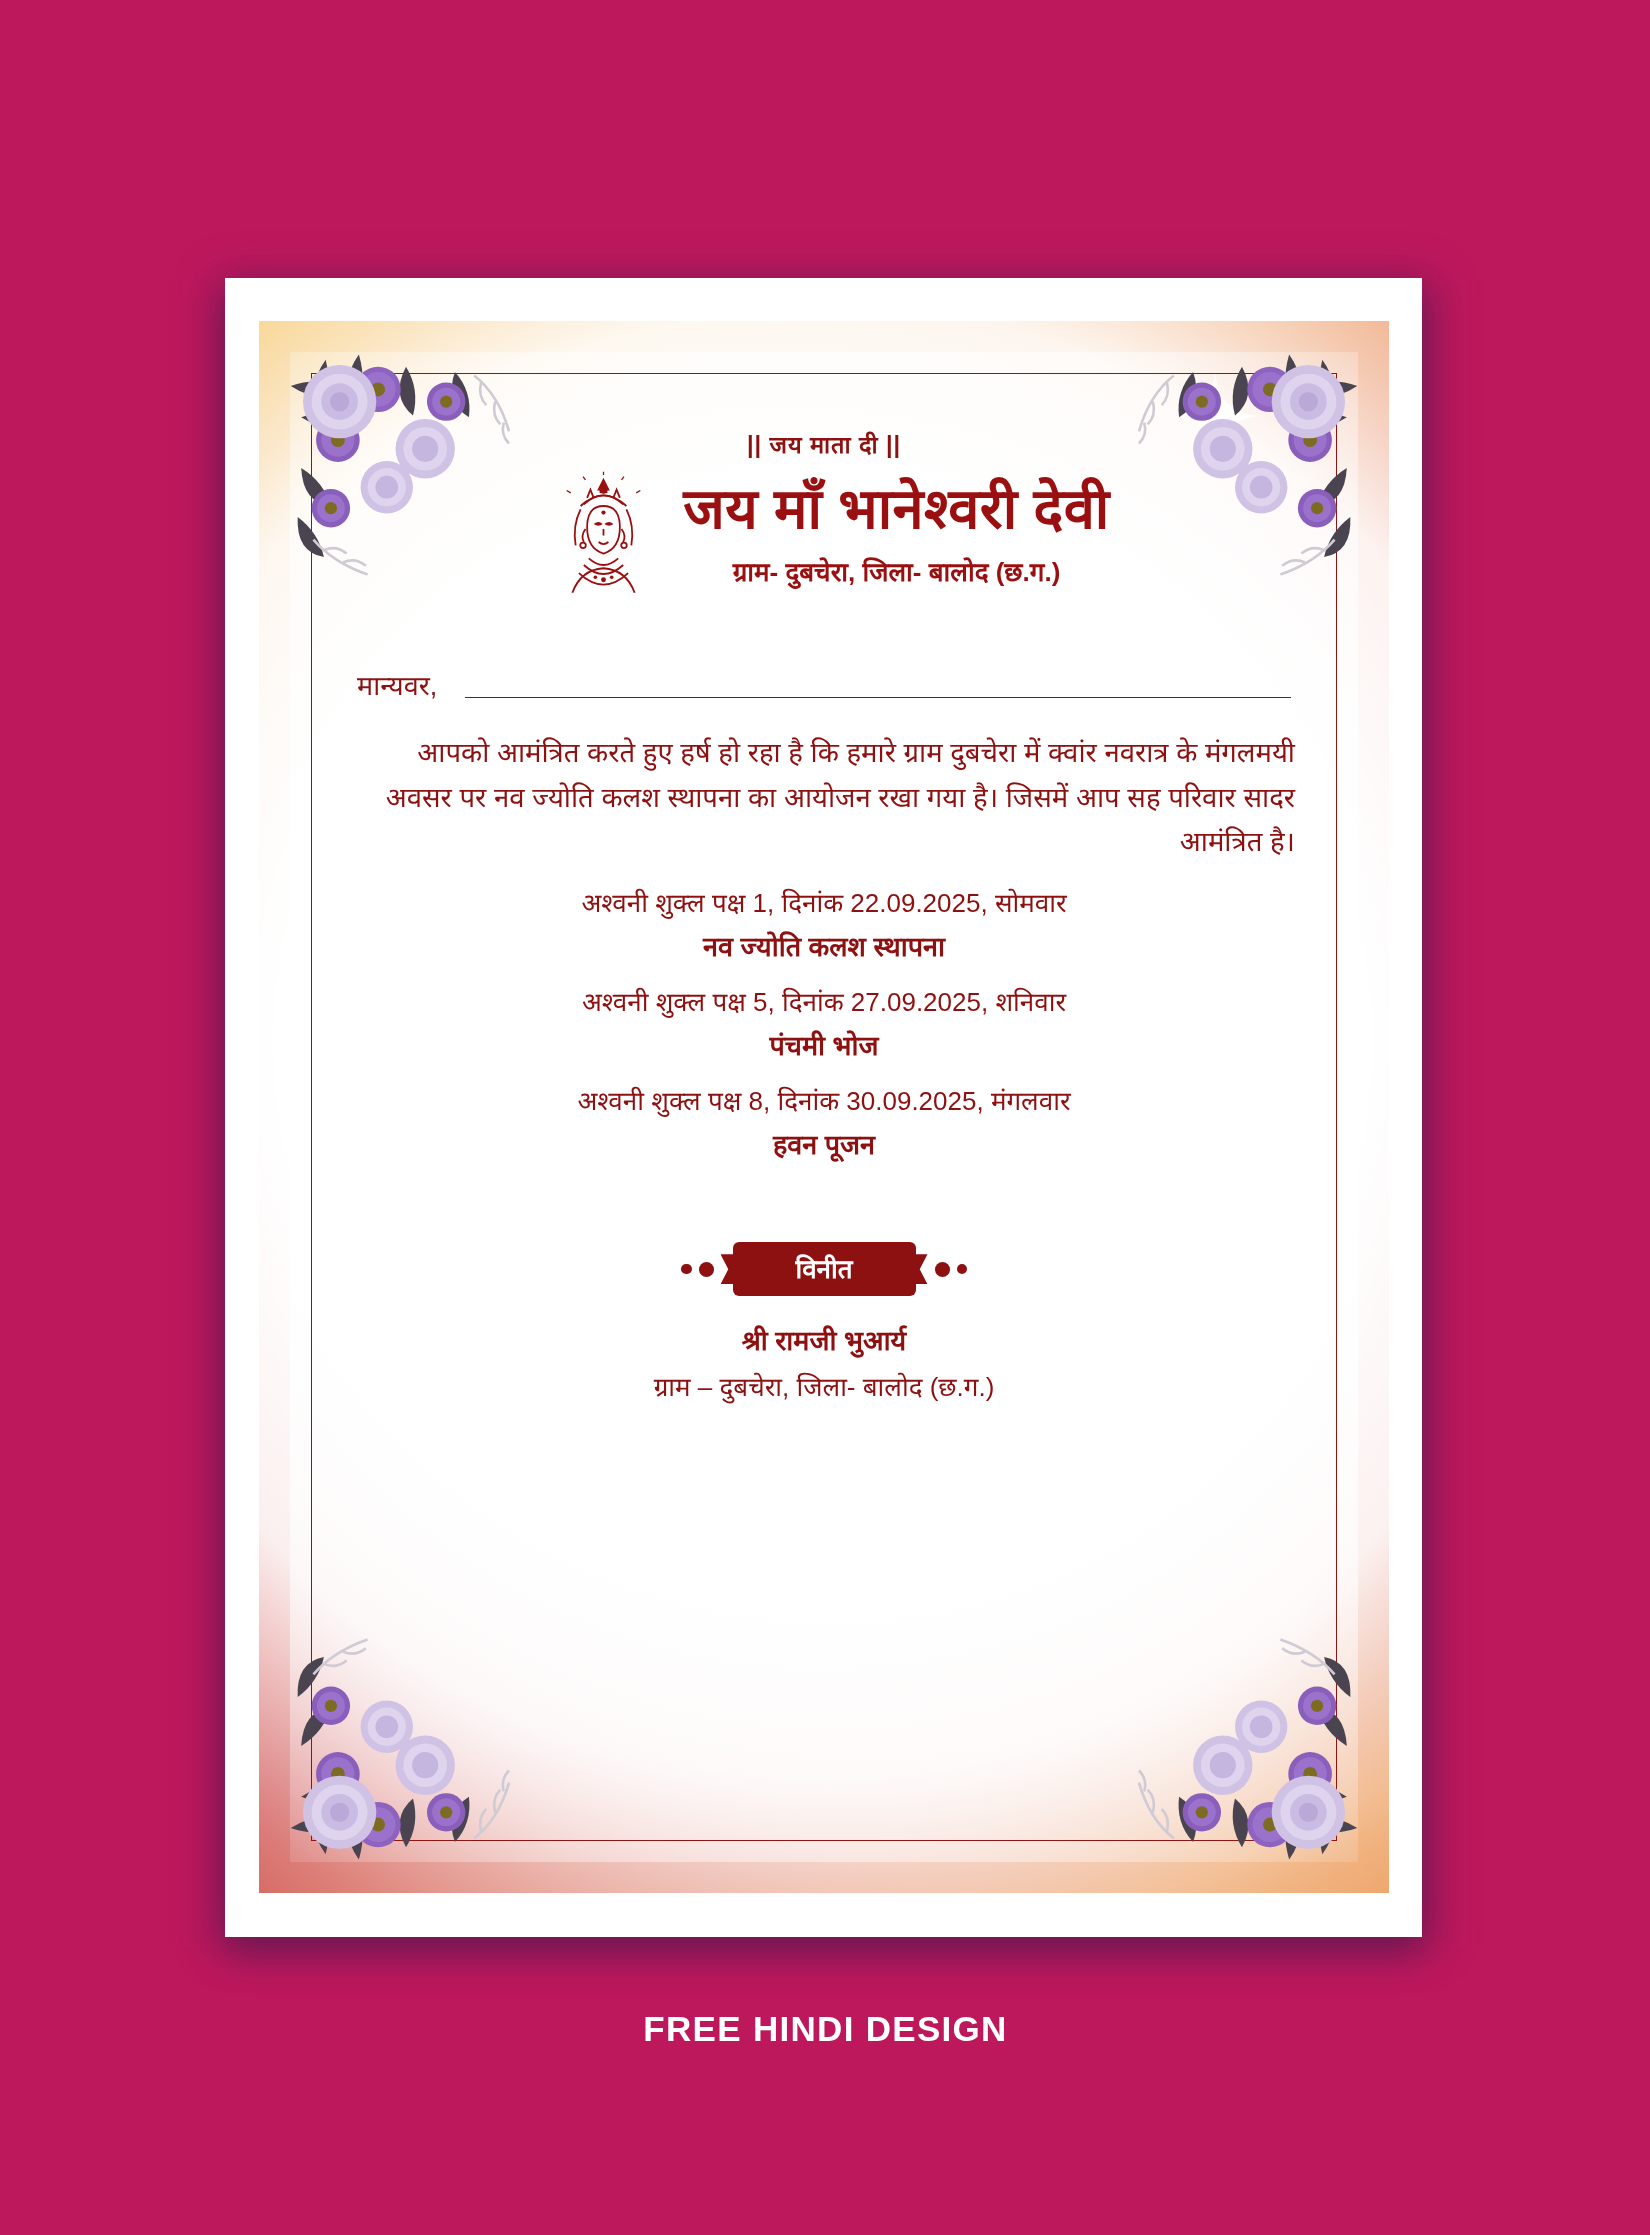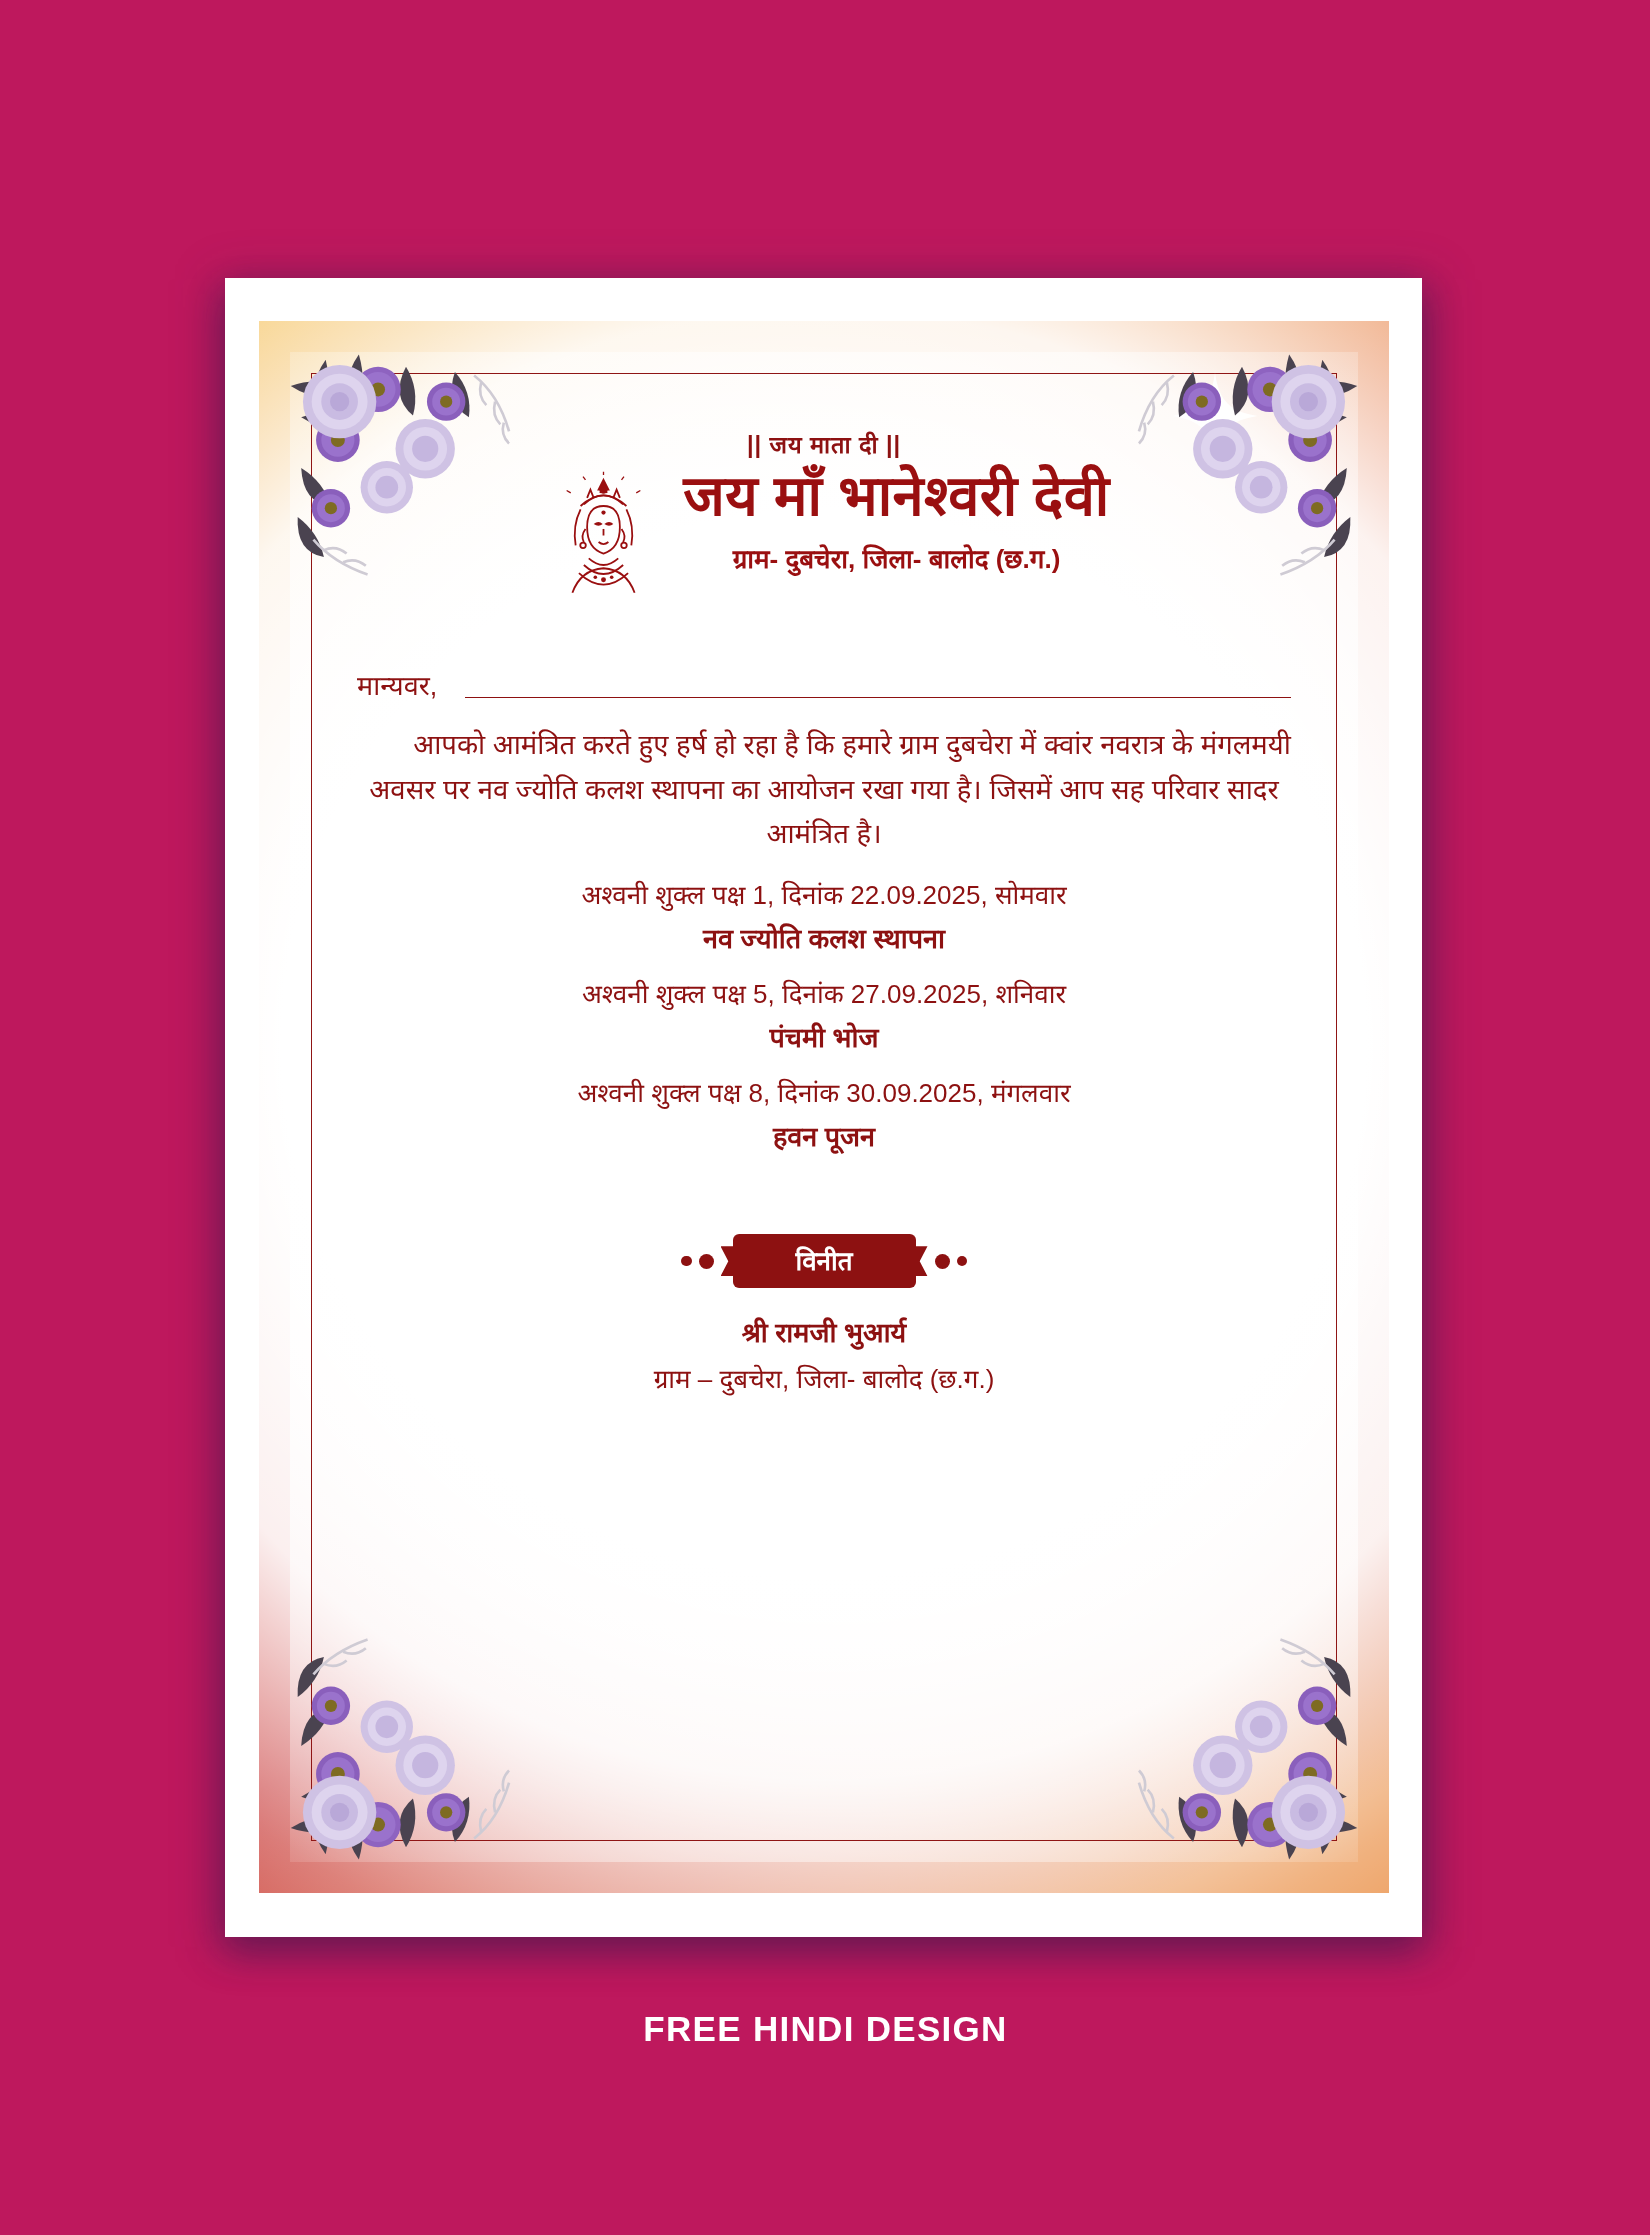--- a/index.html
+++ b/index.html
@@ -91,21 +91,21 @@
   .jai-mata {
     margin-top: 107px;
     font-size: 23.6px;
     font-weight: 700;
     letter-spacing: 0.9px;
     color: #8d1111;
   }
 
   .title-row {
     display: flex;
-    align-items: flex-start;
+    align-items: center;
     justify-content: center;
     gap: 14px;
     margin-top: 5.2px;
   }
 
   .deity {
     width: 131px;
     height: 131px;
     flex: 0 0 auto;
     margin-top: 5.2px;
@@ -140,22 +140,22 @@
     font-weight: 400;
   }
   .salutation-line {
     flex: 1 1 auto;
     border-bottom: 1.7px solid #8d1111;
     height: 23px;
     margin-bottom: 5.2px;
   }
 
   .body-text {
-    margin: 20px 94px 0 94px;
-    text-align: center;
+    margin: 28px 94px 0 94px;
+    text-align: right;
     font-size: 27.5px;
     line-height: 1.62;
     color: #8d1111;
     text-indent: 56px;
   }
 
   
   .ribbon {
     position: relative;
     display: inline-flex;

